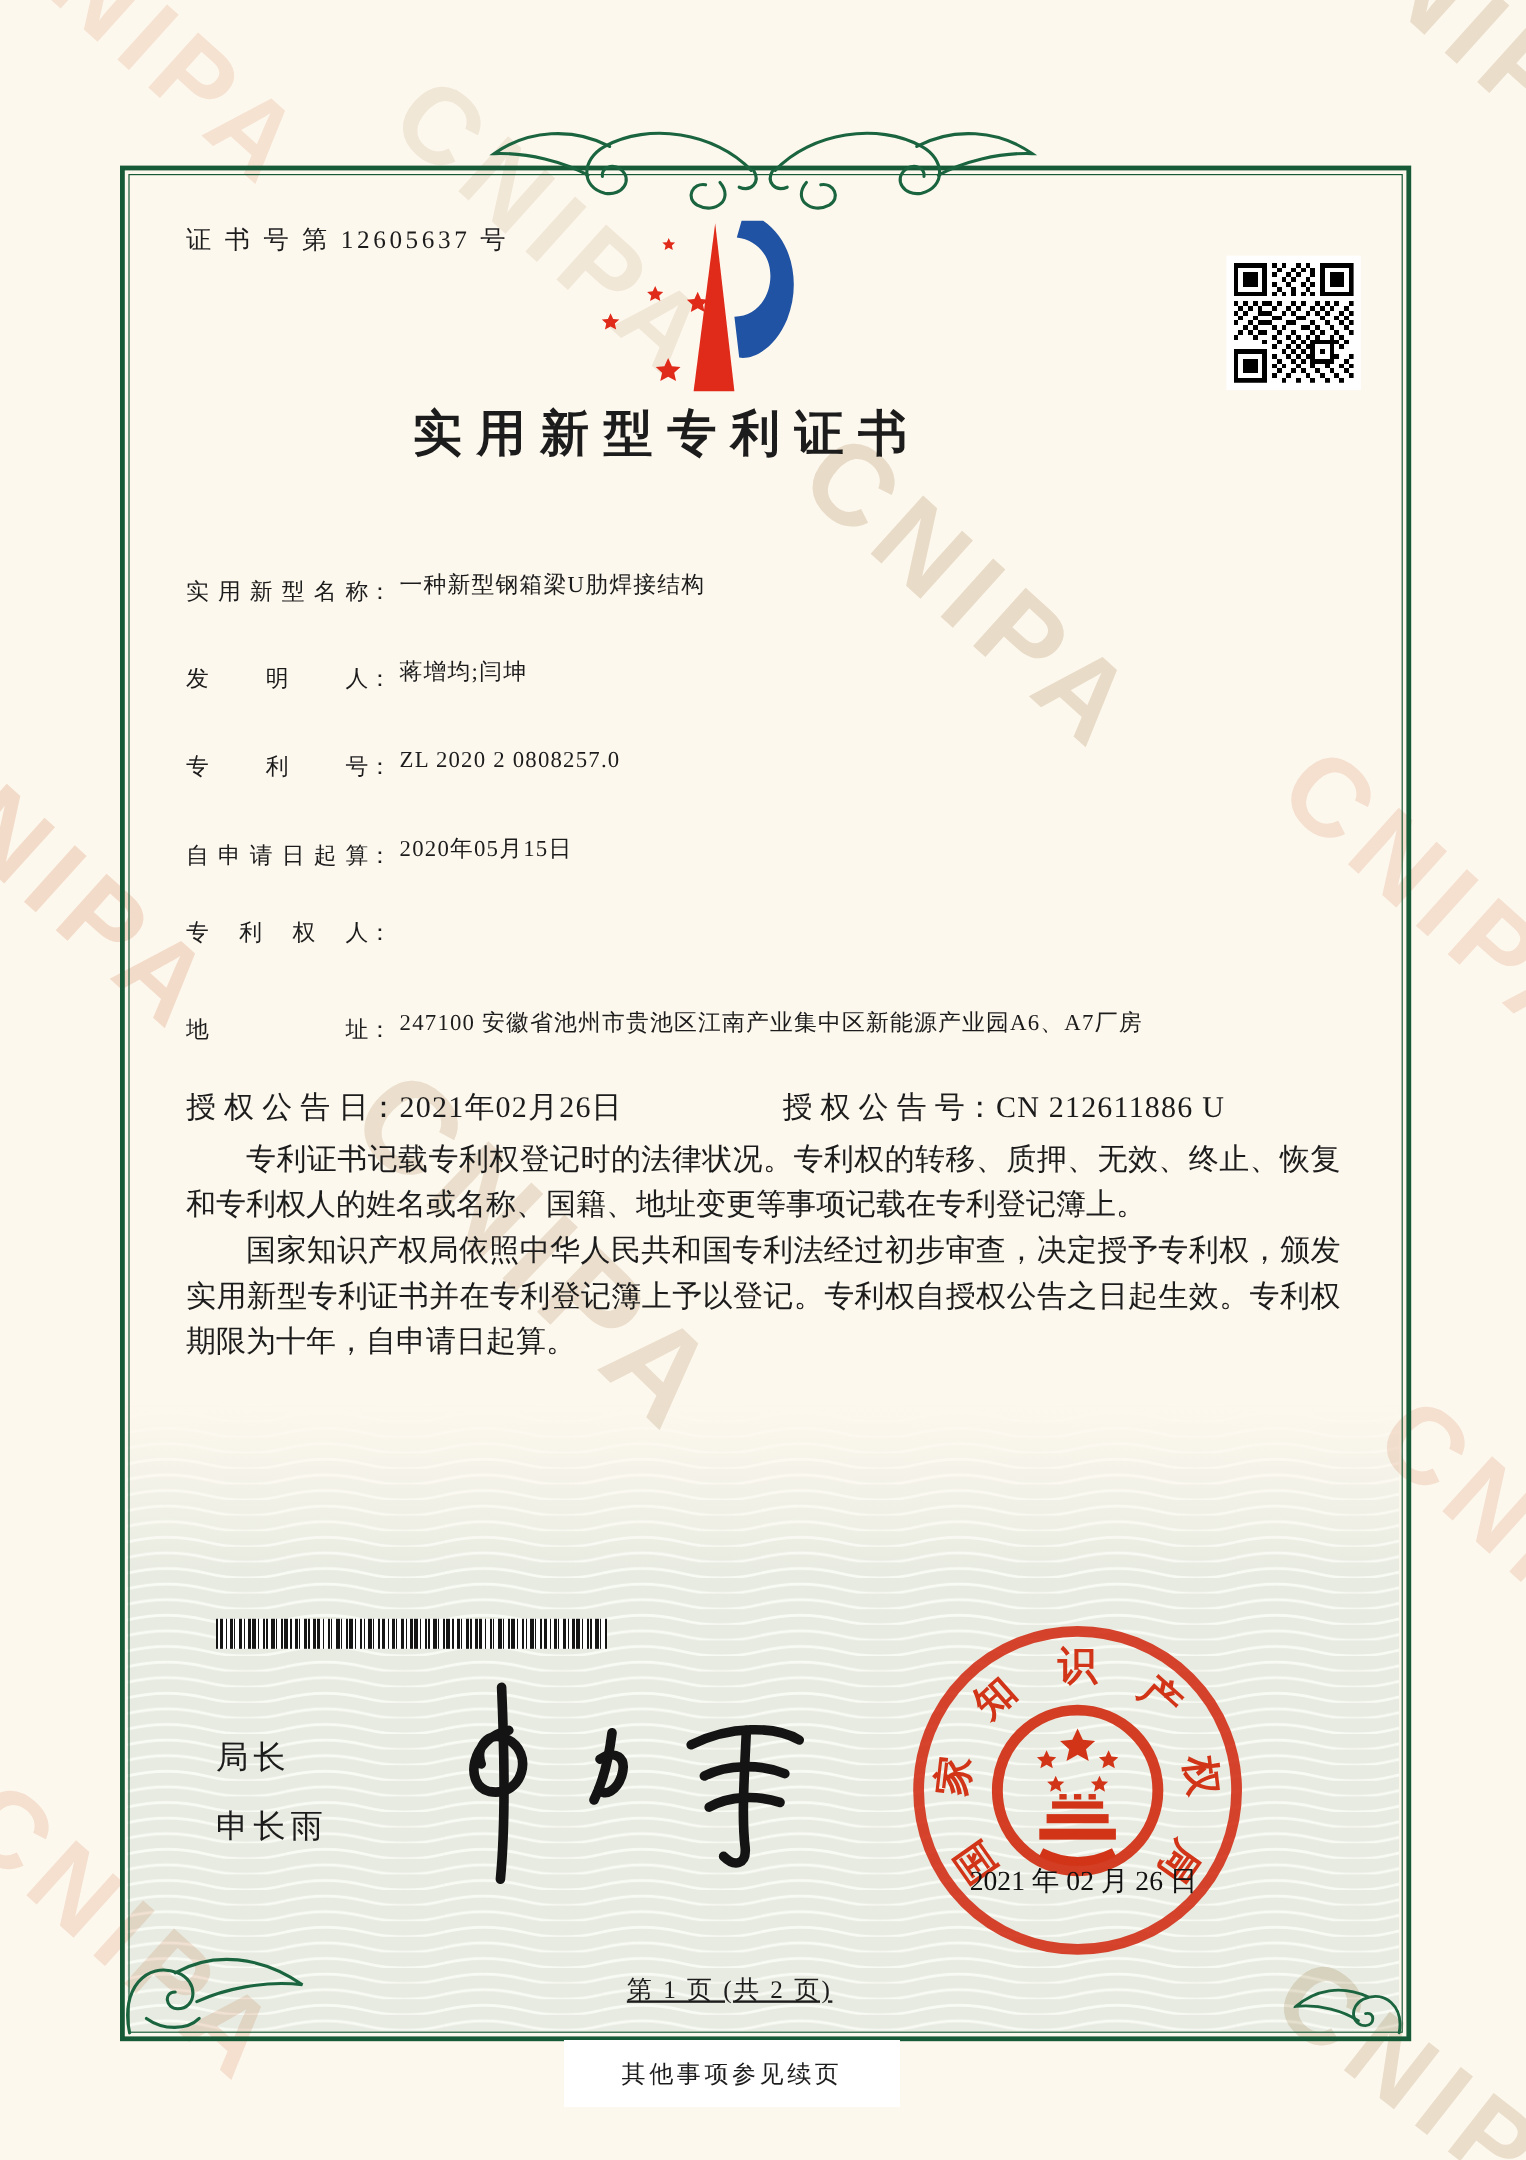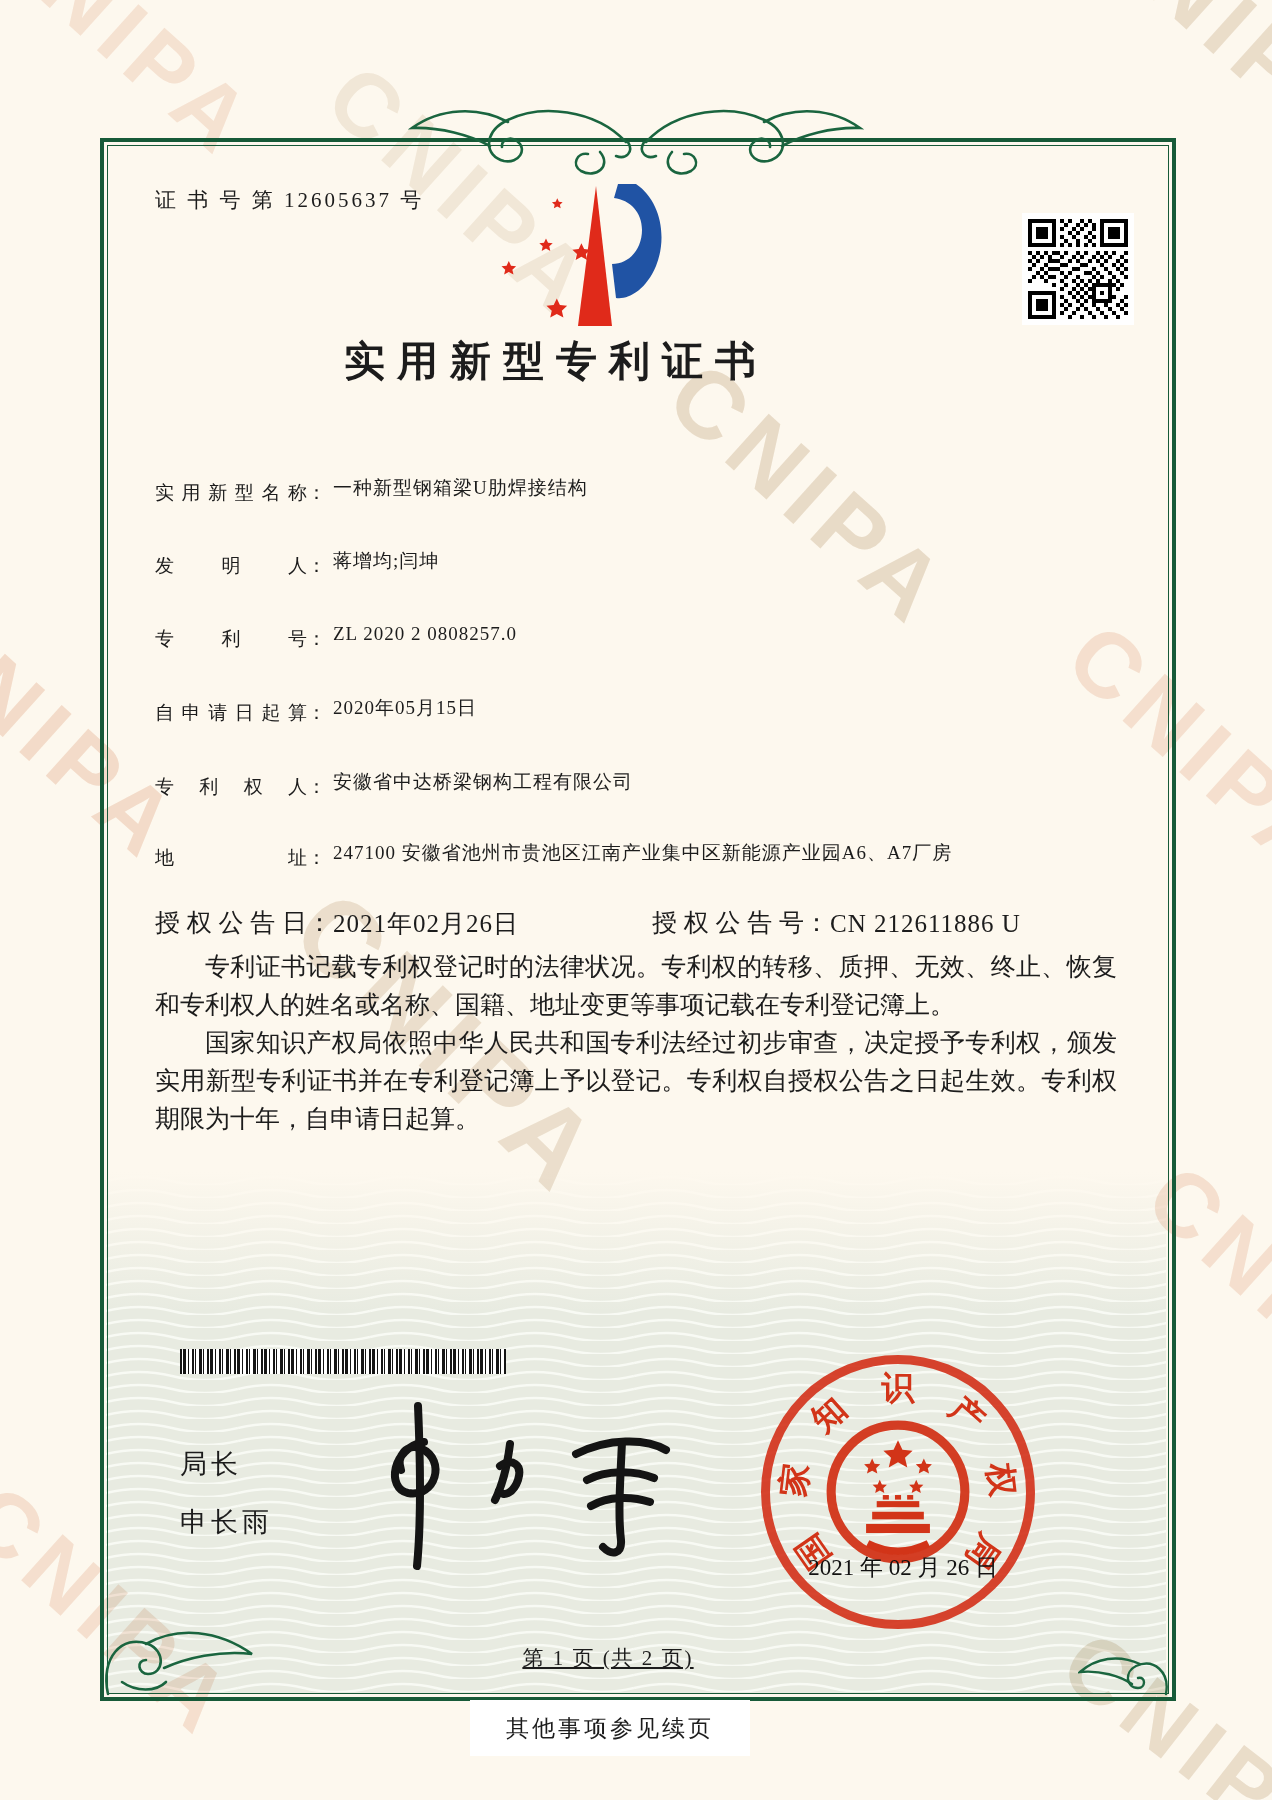--- a/index.html
+++ b/index.html
@@ -65,21 +65,21 @@
       display:flex;align-items:center;justify-content:center;font-size:33px;font-weight:700;
       color:#d23418;transform-origin:center;}
   .emblem{position:absolute;left:64px;top:64px;}
   .seal-date{left:778px;top:1552px;width:250px;text-align:center;font-size:23px;z-index:6;color:#111;}
 
   
   .page-info{left:408px;top:1644px;width:400px;text-align:center;font-size:21px;
       letter-spacing:2px;z-index:3;text-decoration:underline;}
   .note-box{left:470px;top:1700px;width:280px;height:56px;background:#ffffff;z-index:5;
       display:flex;align-items:center;justify-content:center;}
-  .note-text{font-size:23px;letter-spacing:3px;text-align:right;}
+  .note-text{font-size:20px;letter-spacing:3px;text-align:right;}
 
   .ornament{z-index:5;pointer-events:none;}
 </style>
 </head>
 <body>
 
 <div class="wm pink" style="left:-40px;top:-20px;font-size:90px;transform:rotate(42deg);opacity:.55;">CNIPA</div>
 <div class="wm gray" style="left:1060px;top:-30px;font-size:95px;transform:rotate(42deg);opacity:.8;">CNIPA</div>
 <div class="wm gray" style="left:300px;top:140px;font-size:90px;transform:rotate(42deg);opacity:.5;">CNIPA</div>
 <div class="wm gray" style="left:640px;top:440px;font-size:95px;transform:rotate(42deg);opacity:.85;">CNIPA</div>
@@ -187,21 +187,20 @@
     <span class="f-value">ZL 2020 2 0808257.0</span>
 </div>
 <div class="row" style="top:690px">
   <span class="f-label">自申请日起算</span>
     <span class="f-colon">：</span>
     <span class="f-value">2020年05月15日</span>
 </div>
 <div class="row" style="top:764px">
   <span class="f-label">专利权人</span>
     <span class="f-colon">：</span>
-    <span class="f-value">安徽省中达桥梁钢构工程有限公司</span>
 </div>
 <div class="row" style="top:835px">
   <span class="f-label">地址</span>
     <span class="f-colon">：</span>
     <span class="f-value" style="width:815px">247100 安徽省池州市贵池区江南产业集中区新能源产业园A6、A7厂房</span>
 </div>
 
 <div class="row2" style="left:155px;top:906px">
   <span class="f-label">授权公告日</span>
     <span class="f-colon">：</span>

